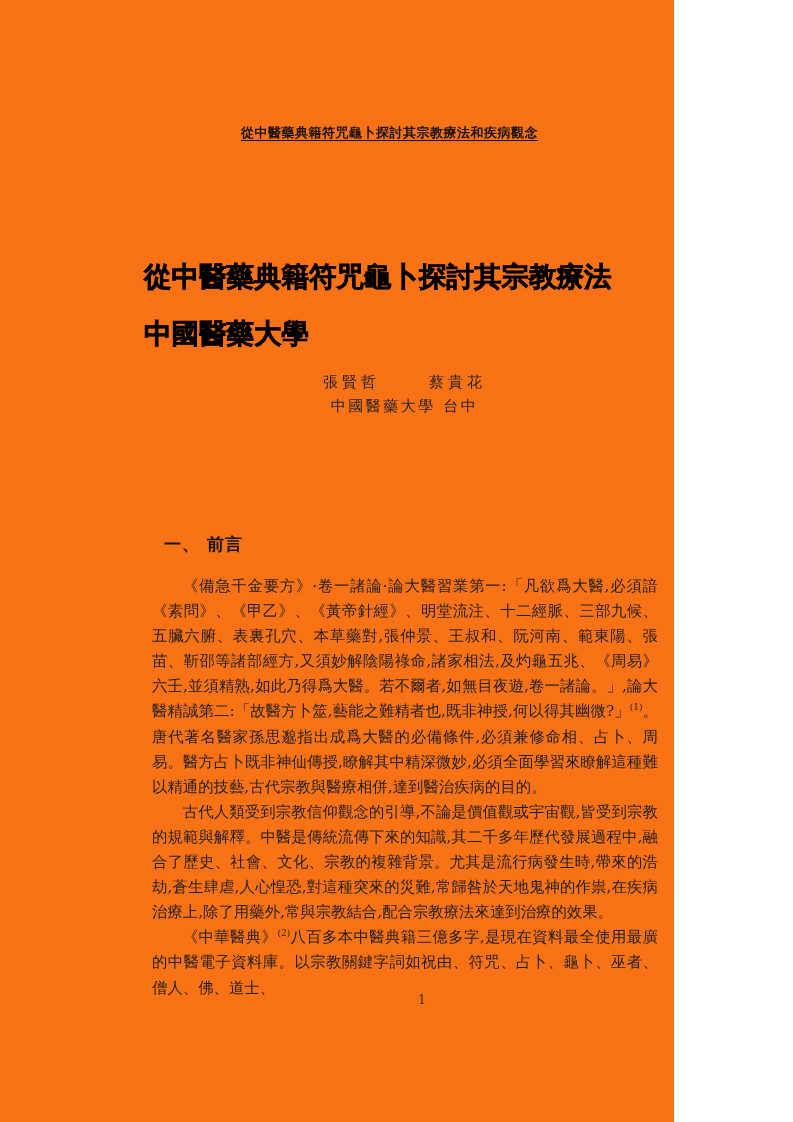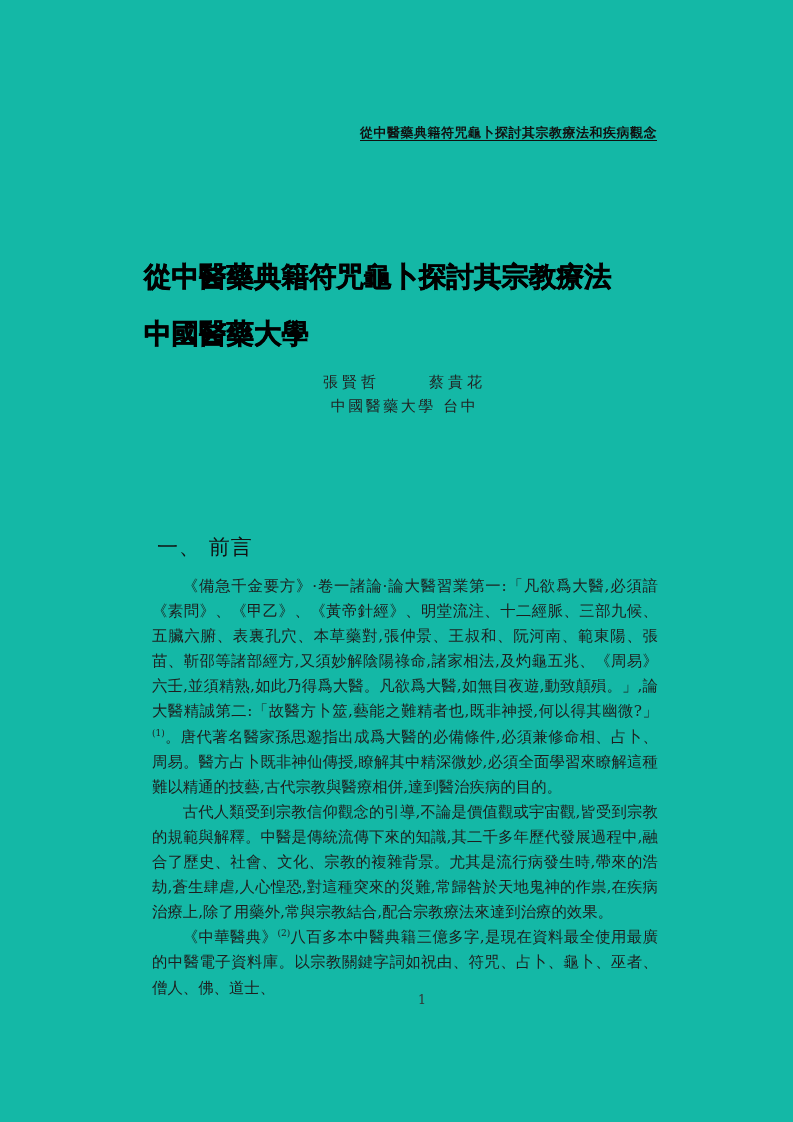--- a/index.html
+++ b/index.html
@@ -2,23 +2,23 @@
 <html><head>
 <meta charset="utf-8">
 <style>
   html, body {
     margin: 0;
     padding: 0;
     background: #ffffff;
   }
   .page {
     position: relative;
-    width: 793px;
+    width: 674px;
     height: 1122px;
-    background: #14b8a6;
+    background: #f97316;
     font-family: "DejaVu Serif", "Liberation Serif", serif;
     color: #1c1c1c;
     overflow: hidden;
   }
   .running-head {
     position: absolute;
     top: 124px;
     right: 136px;
     font-size: 13px;
     font-weight: 600;
@@ -59,23 +59,23 @@
     left: 152px;
     width: 505px;
     text-align: center;
     font-size: 15px;
     letter-spacing: 2.5px;
     color: #222;
   }
   .section-heading {
     position: absolute;
     top: 533px;
-    left: 157px;
-    font-size: 21px;
-    font-weight: normal;
+    left: 164px;
+    font-size: 17px;
+    font-weight: bold;
     letter-spacing: 1px;
     color: #111;
   }
   .body-text {
     position: absolute;
     top: 574px;
     left: 152px;
     width: 506px;
     font-size: 15.4px;
     line-height: 25.1px;
@@ -117,20 +117,20 @@
   <div class="authors">
     <span class="author">張賢哲</span>
     <span class="author">蔡貴花</span>
   </div>
 
   <div class="affiliation">中國醫藥大學 台中</div>
 
   <div class="section-heading">一、 前言</div>
 
   <div class="body-text">
-      <p><span>《備急千金要方》·卷一諸論·論大醫習業第一:「凡欲爲大醫,必須諳《素問》、《甲乙》、《黃帝針經》、明堂流注、十二經脈、三部九候、五臟六腑、表裏孔穴、本草藥對,張仲景、王叔和、阮河南、範東陽、張苗、靳邵等諸部經方,又須妙解陰陽祿命,諸家相法,及灼龜五兆、《周易》六壬,並須精熟,如此乃得爲大醫。凡欲爲大醫,如無目夜遊,動致顛殞。」,論大醫精誠第二:「故醫方卜筮,藝能之難精者也,既非神授,何以得其幽微?」</span><sup>(1)</sup><span>。唐代著名醫家孫思邈指出成爲大醫的必備條件,必須兼修命相、占卜、周易。醫方占卜既非神仙傳授,瞭解其中精深微妙,必須全面學習來瞭解這種難以精通的技藝,古代宗教與醫療相併,達到醫治疾病的目的。</span></p>
+      <p><span>《備急千金要方》·卷一諸論·論大醫習業第一:「凡欲爲大醫,必須諳《素問》、《甲乙》、《黃帝針經》、明堂流注、十二經脈、三部九候、五臟六腑、表裏孔穴、本草藥對,張仲景、王叔和、阮河南、範東陽、張苗、靳邵等諸部經方,又須妙解陰陽祿命,諸家相法,及灼龜五兆、《周易》六壬,並須精熟,如此乃得爲大醫。若不爾者,如無目夜遊,卷一諸論。」,論大醫精誠第二:「故醫方卜筮,藝能之難精者也,既非神授,何以得其幽微?」</span><sup>(1)</sup><span>。唐代著名醫家孫思邈指出成爲大醫的必備條件,必須兼修命相、占卜、周易。醫方占卜既非神仙傳授,瞭解其中精深微妙,必須全面學習來瞭解這種難以精通的技藝,古代宗教與醫療相併,達到醫治疾病的目的。</span></p>
       <p><span>古代人類受到宗教信仰觀念的引導,不論是價值觀或宇宙觀,皆受到宗教的規範與解釋。中醫是傳統流傳下來的知識,其二千多年歷代發展過程中,融合了歷史、社會、文化、宗教的複雜背景。尤其是流行病發生時,帶來的浩劫,蒼生肆虐,人心惶恐,對這種突來的災難,常歸咎於天地鬼神的作祟,在疾病治療上,除了用藥外,常與宗教結合,配合宗教療法來達到治療的效果。</span></p>
       <p><span>《中華醫典》</span><sup>(2)</sup><span>八百多本中醫典籍三億多字,是現在資料最全使用最廣的中醫電子資料庫。以宗教關鍵字詞如祝由、符咒、占卜、龜卜、巫者、僧人、佛、道士、</span></p>
     </div>
 
   <div class="page-number">1</div>
 
 </div>
 
 </body></html>

